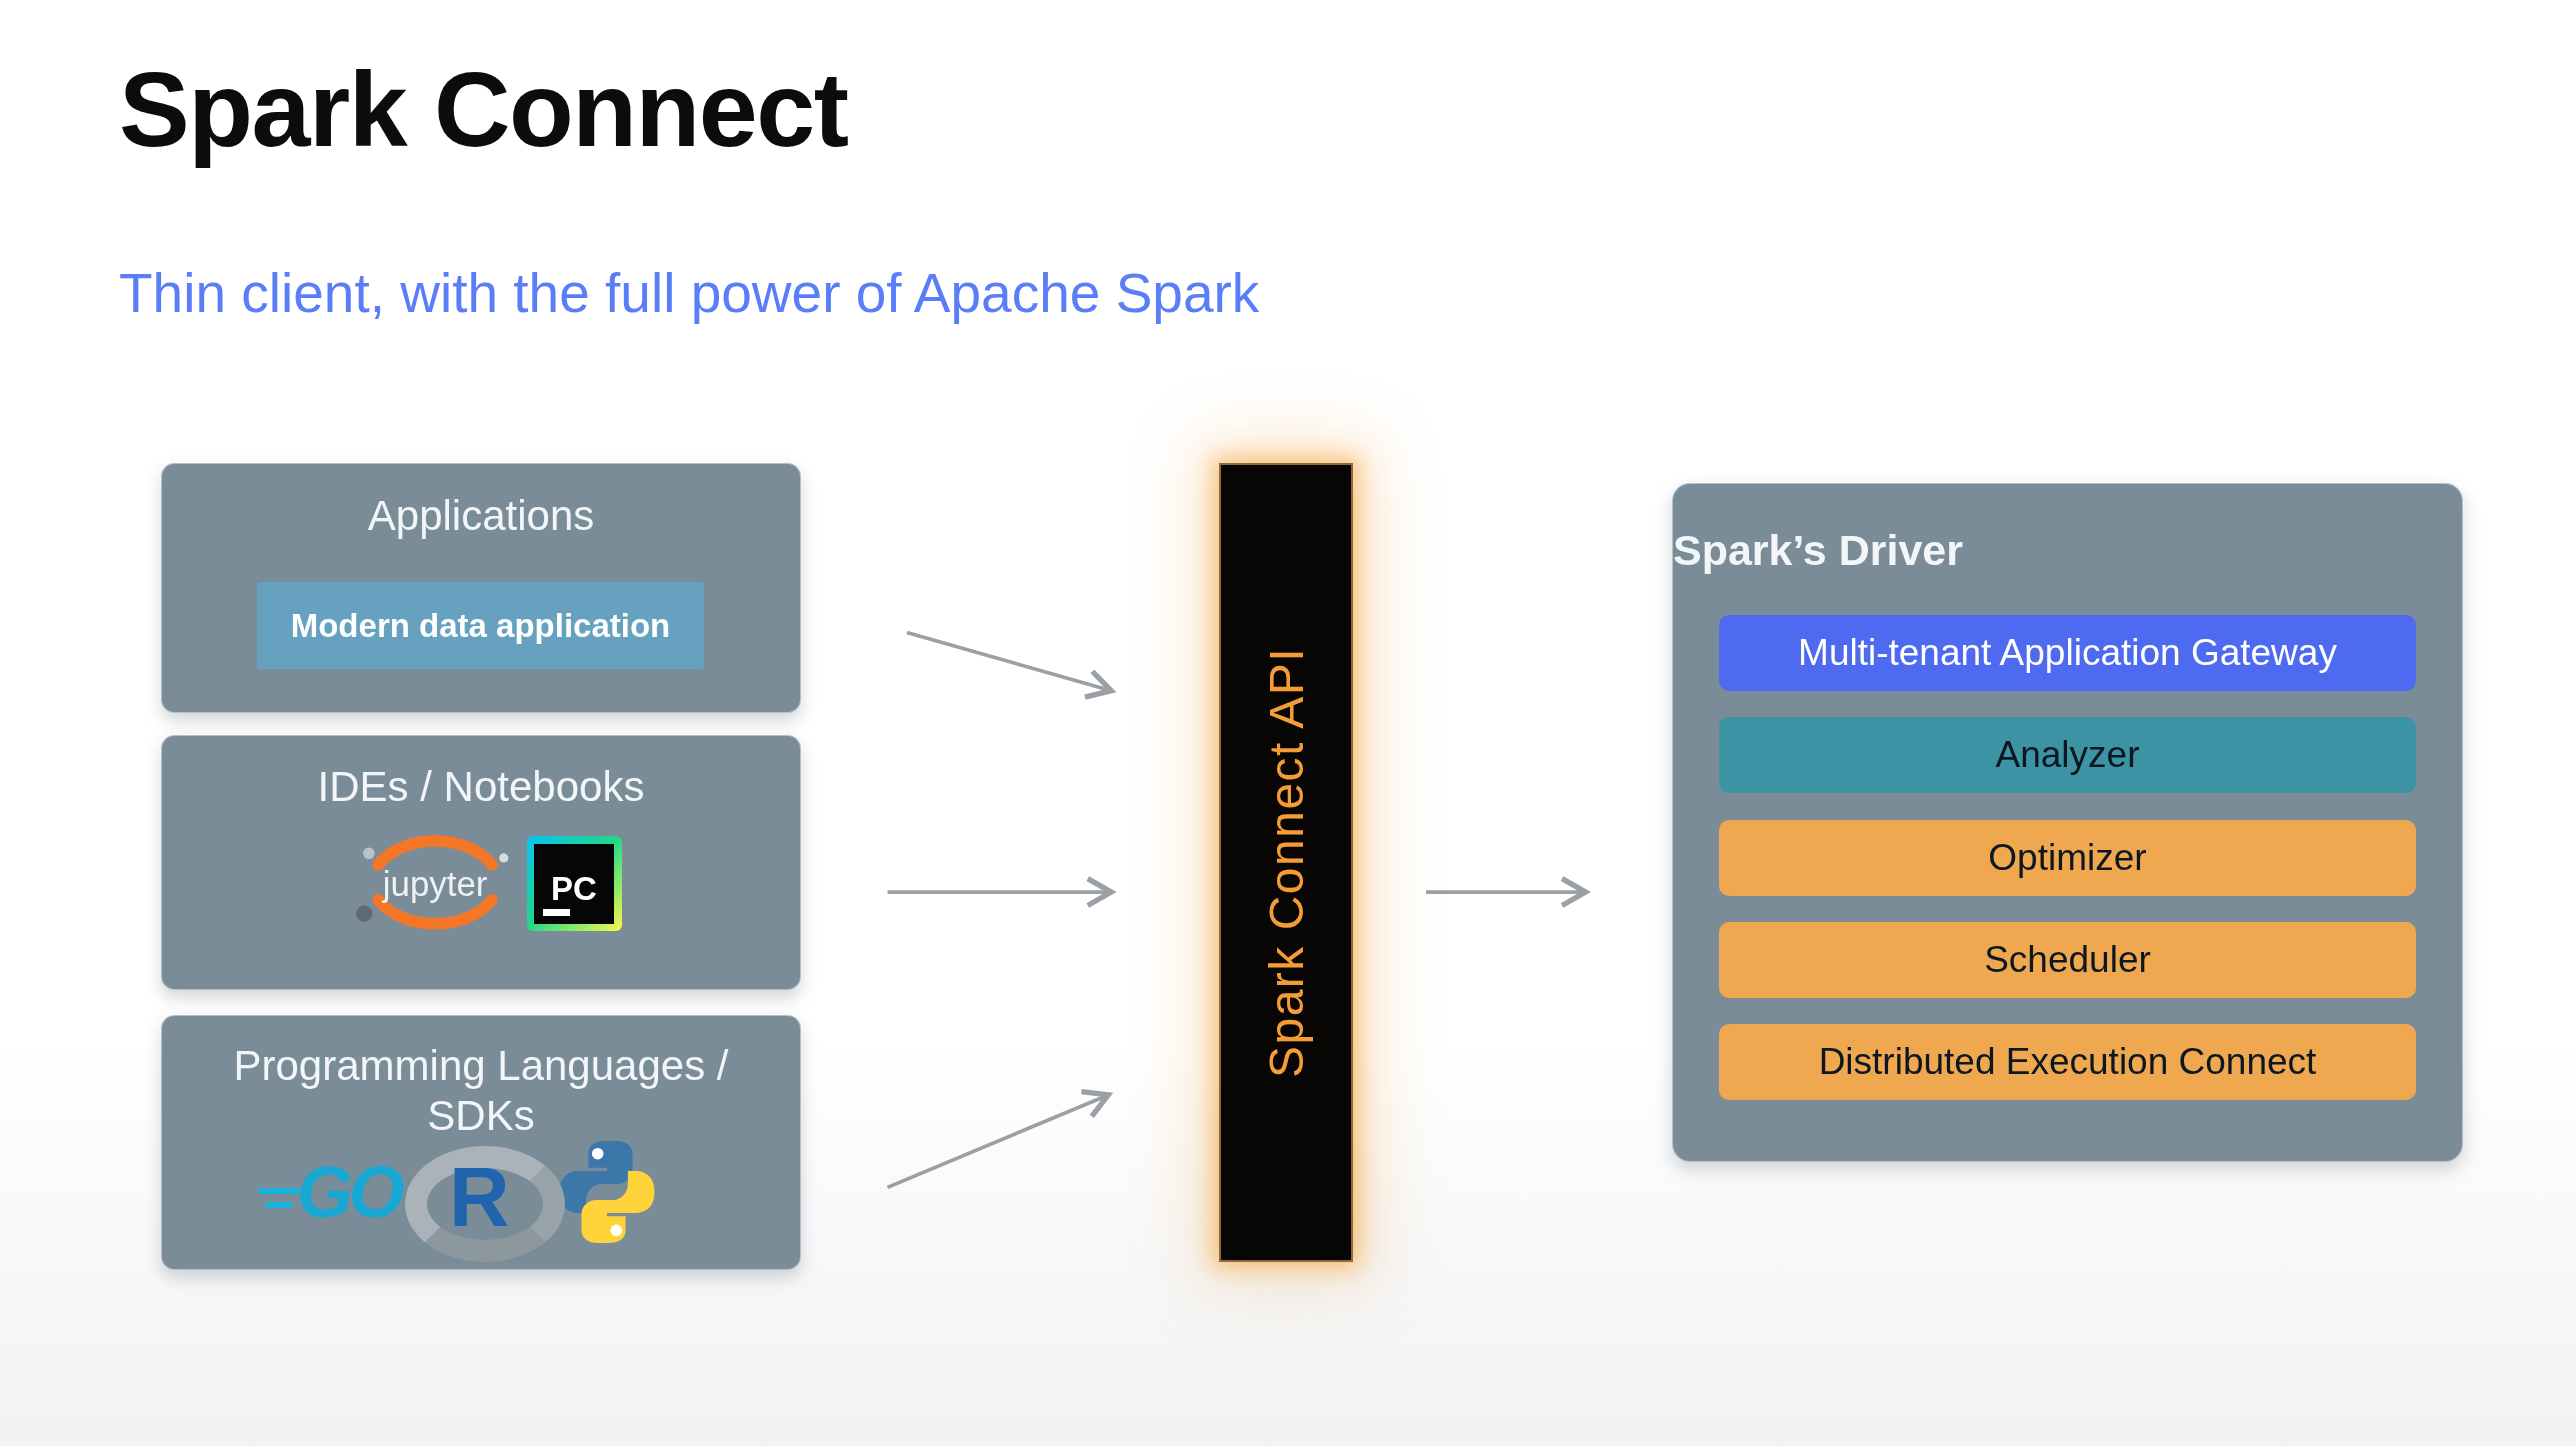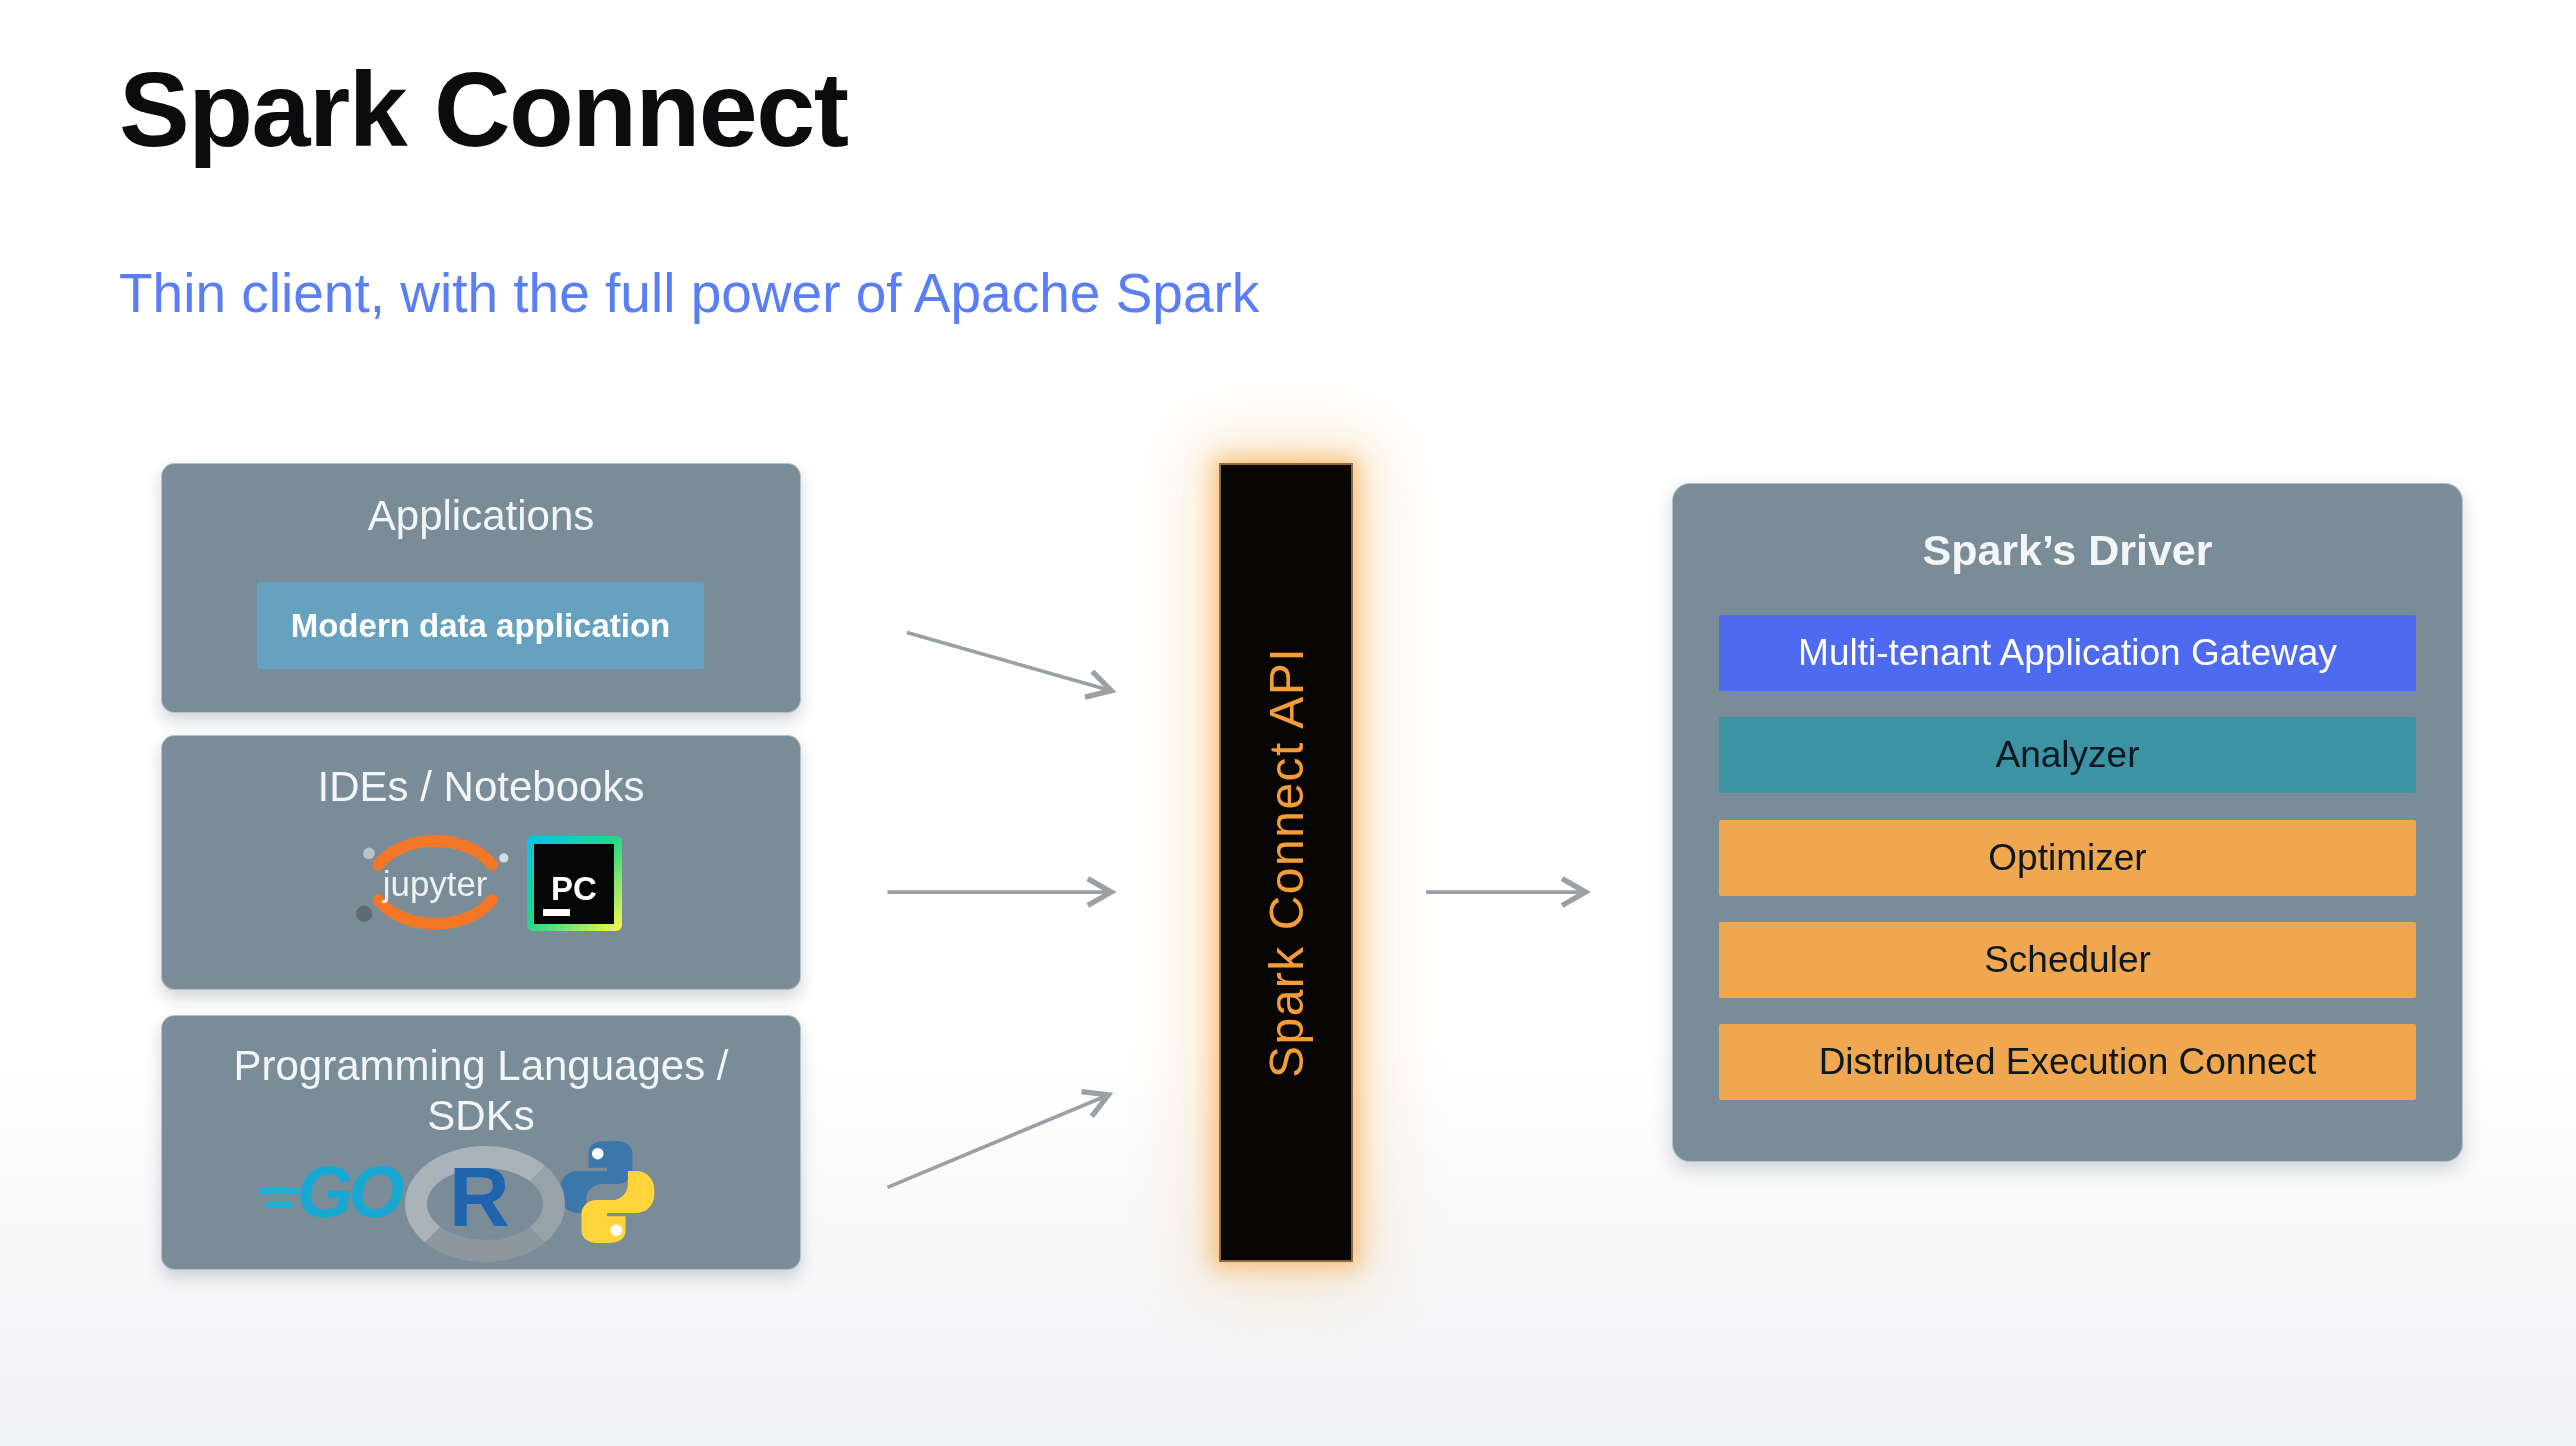--- a/index.html
+++ b/index.html
@@ -121,25 +121,25 @@
   }
 
   
   .driver {
     position: absolute; left: 1672px; top: 483px; width: 789px; height: 677px;
     background: #7b8c99; border-radius: 18px;
     border: 1.5px solid rgba(255,255,255,.45);
     box-shadow: 0 7.5px 18px rgba(110,120,132,.30);
   }
   .driver-title {
-    position: absolute; top: 42px; left: 0; right: 0; text-align: center;
+    position: absolute; top: 42px; left: 0; right: 0; text-align: left;
     color: #f3f6f8; font-size: 43px; font-weight: 700;
   }
   .layer {
-    position: absolute; left: 46px; right: 46px; height: 76px; border-radius: 2px;
+    position: absolute; left: 46px; right: 46px; height: 76px; border-radius: 10px;
     display: flex; align-items: center; justify-content: center;
     font-size: 37px; font-weight: 500;
   }
   .layer-0 { top: 131px; }
   .layer-1 { top: 233px; }
   .layer-2 { top: 336px; }
   .layer-3 { top: 438px; }
   .layer-4 { top: 540px; }
 
   

